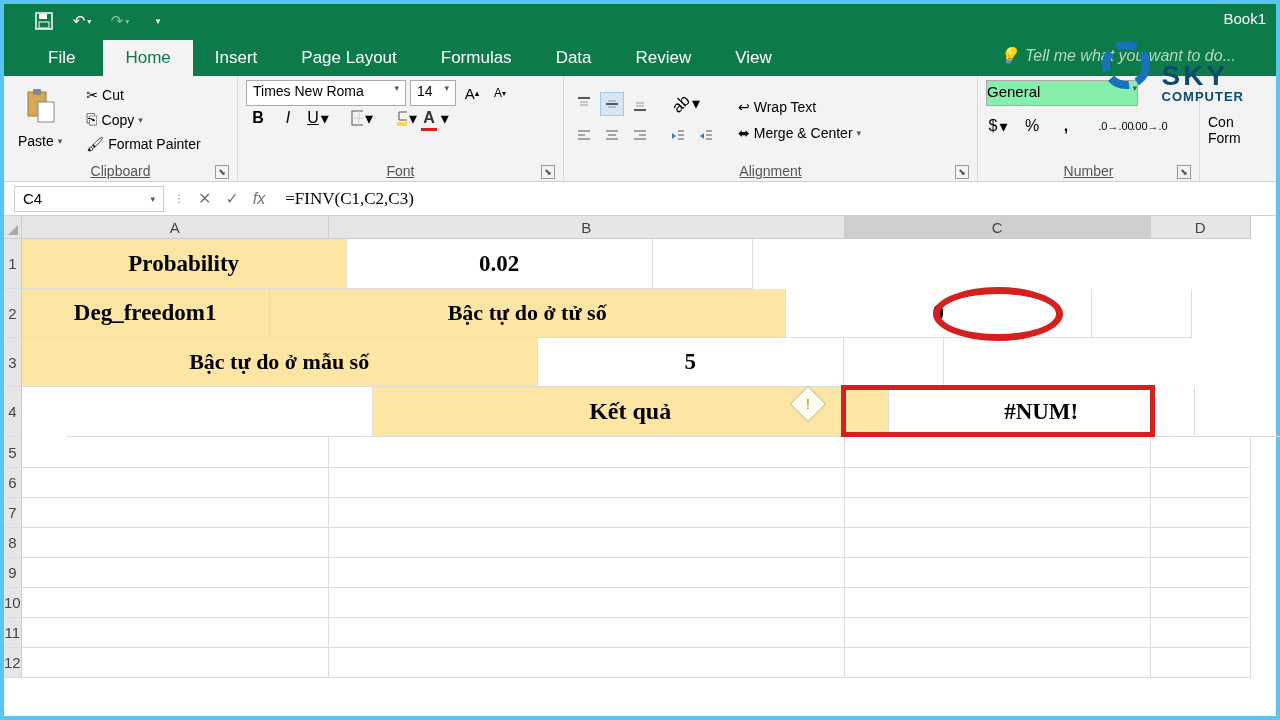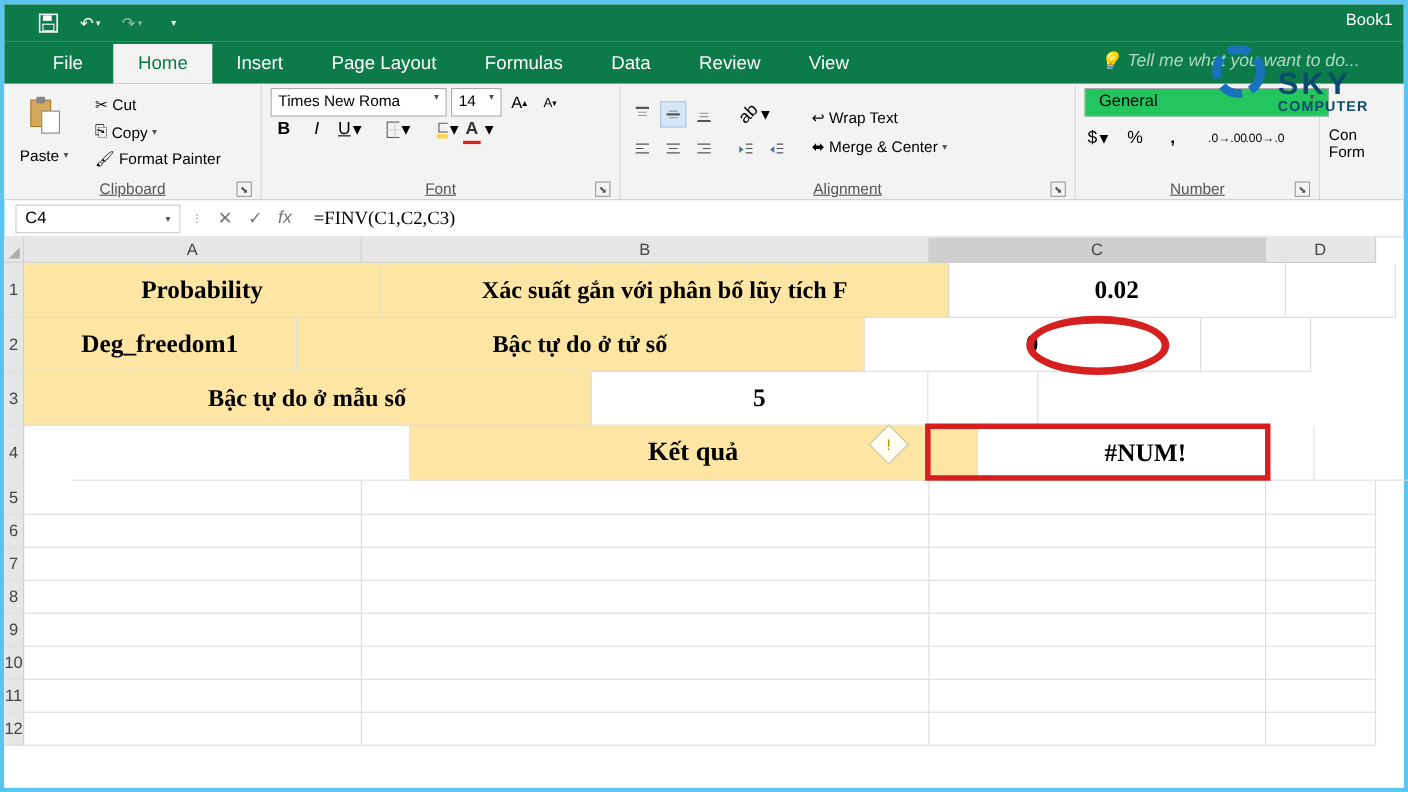--- a/index.html
+++ b/index.html
@@ -16,21 +16,21 @@
 .tell-me { position: absolute; right: 40px; top: 8px; color: #b0d8c3; font-size: 16px; font-style: italic; display: flex; gap: 6px; align-items: center; }
 .ribbon { background: #f3f3f3; border-bottom: 1px solid #d0d0d0; height: 106px; display: flex; }
 .rgroup { border-right: 1px solid #d9d9d9; display: flex; flex-direction: column; padding: 4px 8px 0 8px; position: relative; }
 .rgroup .label { text-align: center; font-size: 14px; color: #555; padding: 4px 0 2px 0; position: relative; text-decoration: underline; }
 .rgroup .label .dlg { position: absolute; right: 0; bottom: 2px; width: 14px; height: 14px; border: 1px solid #999; font-size: 9px; color: #555; display: flex; align-items: center; justify-content: center; }
 .rgroup .body { flex: 1; display: flex; align-items: center; gap: 6px; }
 .rbtn { padding: 3px 6px; display: flex; align-items: center; gap: 4px; cursor: pointer; font-size: 14px; }
 .rbtn .chev { font-size: 9px; color: #555; }
 .font-select { width: 160px; height: 26px; border: 1px solid #aaa; background: #fff; padding: 2px 6px; font-size: 14px; }
 .size-select { width: 46px; height: 26px; border: 1px solid #aaa; background: #fff; padding: 2px 6px; font-size: 14px; }
-.numfmt-select { width: 222px; height: 26px; border: 1px solid #aaa; background: #22c55e; padding: 2px 12px; font-size: 15px; }
+.numfmt-select { width: 152px; height: 26px; border: 1px solid #aaa; background: #86efac; padding: 2px 0; font-size: 15px; }
 .icon-btn { width: 24px; height: 24px; display: flex; align-items: center; justify-content: center; cursor: pointer; border: 1px solid transparent; }
 .icon-btn.sel { border: 1px solid #a5c8e8; background: #d5e6f4; }
 .formula-row { height: 34px; border-bottom: 1px solid #d0d0d0; display: flex; align-items: center; }
 .namebox { width: 150px; height: 26px; border: 1px solid #ccc; margin-left: 10px; padding: 2px 8px; font-size: 15px; display: flex; align-items: center; justify-content: space-between; }
 .fx-ctrl { display: flex; align-items: center; gap: 14px; margin-left: 10px; color: #777; }
 .fx-val { margin-left: 20px; font-size: 17px; font-family: "Times New Roman", serif; }
 .sheet { flex: 1; display: flex; background: #fff; }
 .rowhdrs { width: 45px; display: flex; flex-direction: column; }
 .corner { height: 23px; background: #e6e6e6; border-right: 1px solid #ccc; border-bottom: 1px solid #ccc; position: relative; }
 .corner::after { content: ""; position: absolute; right: 3px; bottom: 3px; border-left: 10px solid transparent; border-bottom: 10px solid #aaa; }
@@ -317,21 +317,20 @@
     <div class="cols">
       <div class="colhdrs" id="colhdrs">
           <div class="ch" style="width: 307px;">A</div>
           <div class="ch" style="width: 516px;">B</div>
           <div class="ch sel" style="width: 306px;">C</div>
           <div class="ch" style="width: 100px;">D</div>
         </div>
       <div class="cellgrid" id="cellgrid">
           <div class="row" style="height: 50px;">
             <div class="cell hdrA" style="width: 325px; height: 50px;">Probability</div>
-            <div class="cell hdrB" style="width: 516px; height: 50px;">Xác suất gắn với phân bố lũy tích F</div>
             <div class="cell valC" style="width: 306px; height: 50px;">0.02</div>
             <div class="cell" style="width: 100px; height: 50px;"></div>
           </div>
           <div class="row" style="height: 49px;">
             <div class="cell hdrA" style="width: 248px; height: 49px;">Deg_freedom1</div>
             <div class="cell hdrB" style="width: 516px; height: 49px;">Bậc tự do ở tử số</div>
             <div class="cell valC" style="width: 306px; height: 49px;">0</div>
             <div class="cell" style="width: 100px; height: 49px;"></div>
           </div>
           <div class="row" style="height: 49px;">

